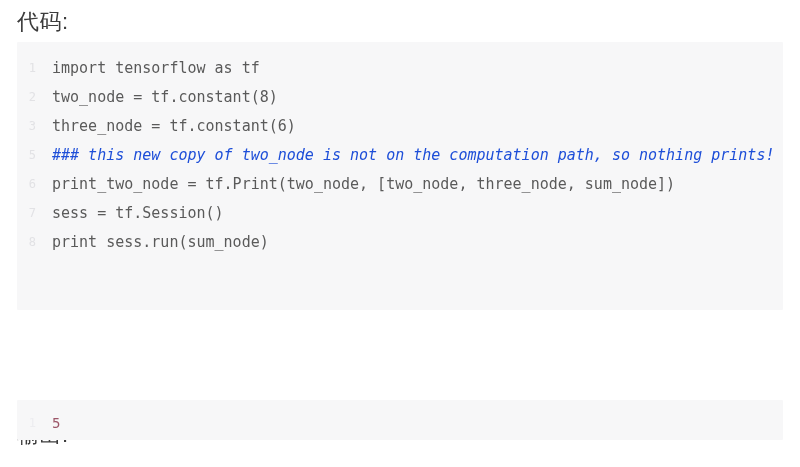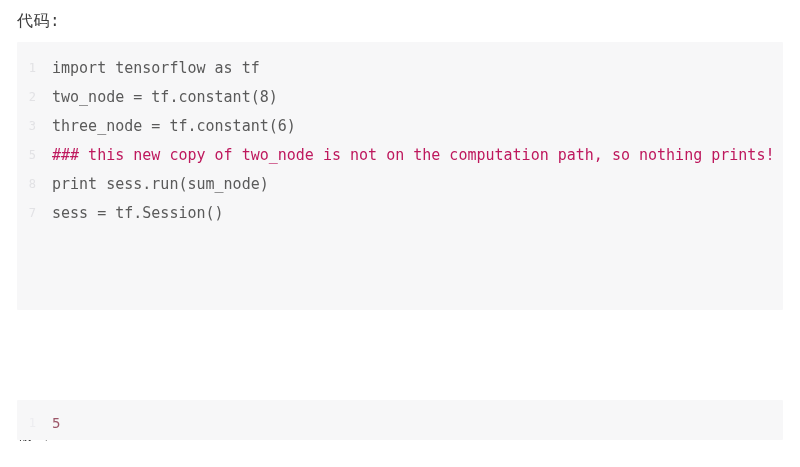--- a/index.html
+++ b/index.html
@@ -17,22 +17,22 @@
 
   .page {
     position: absolute;
     inset: 0;
   }
 
   
   .section-heading {
     position: absolute;
     left: 17px;
-    font-family: Liberation Mono, monospace;
-    font-size: 16px;
+    font-family: Liberation Sans, sans-serif;
+    font-size: 22px;
     line-height: 22px;
     color: #3c3c3c;
     letter-spacing: 0.5px;
     white-space: nowrap;
   }
   #heading-code  { top: 11px; }
   #heading-out   { top: 384px; margin-top: 40px; }
 
   
   .code-block {
@@ -79,21 +79,22 @@
     font-family: "DejaVu Sans Mono", "Liberation Mono", monospace;
     font-size: 15px;
     line-height: 29px;
     color: #5a5a5a;
     white-space: pre-wrap;
     word-break: break-word;
     letter-spacing: 0px;
   }
 
   .code-text.comment {
-    color: #be185d;
+    color: #1d4ed8;
+    font-style: italic;
   }
 
   .code-text.value-number {
     color: #9c5668;
     font-size: 14px;
   }
 
   
   #code-block-output .gutter {
     color: #ededf0;
@@ -118,26 +119,30 @@
         </div>
         <div class="code-row">
           <div class="gutter">3</div>
           <div class="code-text">three_node = tf.constant(6)</div>
         </div>
         <div class="code-row">
           <div class="gutter">5</div>
           <div class="code-text comment">### this new copy of two_node is not on the computation path, so nothing prints!</div>
         </div>
         <div class="code-row">
-          <div class="gutter">8</div>
-          <div class="code-text">print sess.run(sum_node)</div>
+          <div class="gutter">6</div>
+          <div class="code-text">print_two_node = tf.Print(two_node, [two_node, three_node, sum_node])</div>
         </div>
         <div class="code-row">
           <div class="gutter">7</div>
           <div class="code-text">sess = tf.Session()</div>
+        </div>
+        <div class="code-row">
+          <div class="gutter">8</div>
+          <div class="code-text">print sess.run(sum_node)</div>
         </div>
       </div>
   </div>
 
   <div class="section-heading" id="heading-out">输出:</div>
 
   <div class="code-block" id="code-block-output">
     <div class="code-rows" id="rows-output">
         <div class="code-row">
           <div class="gutter">1</div>

